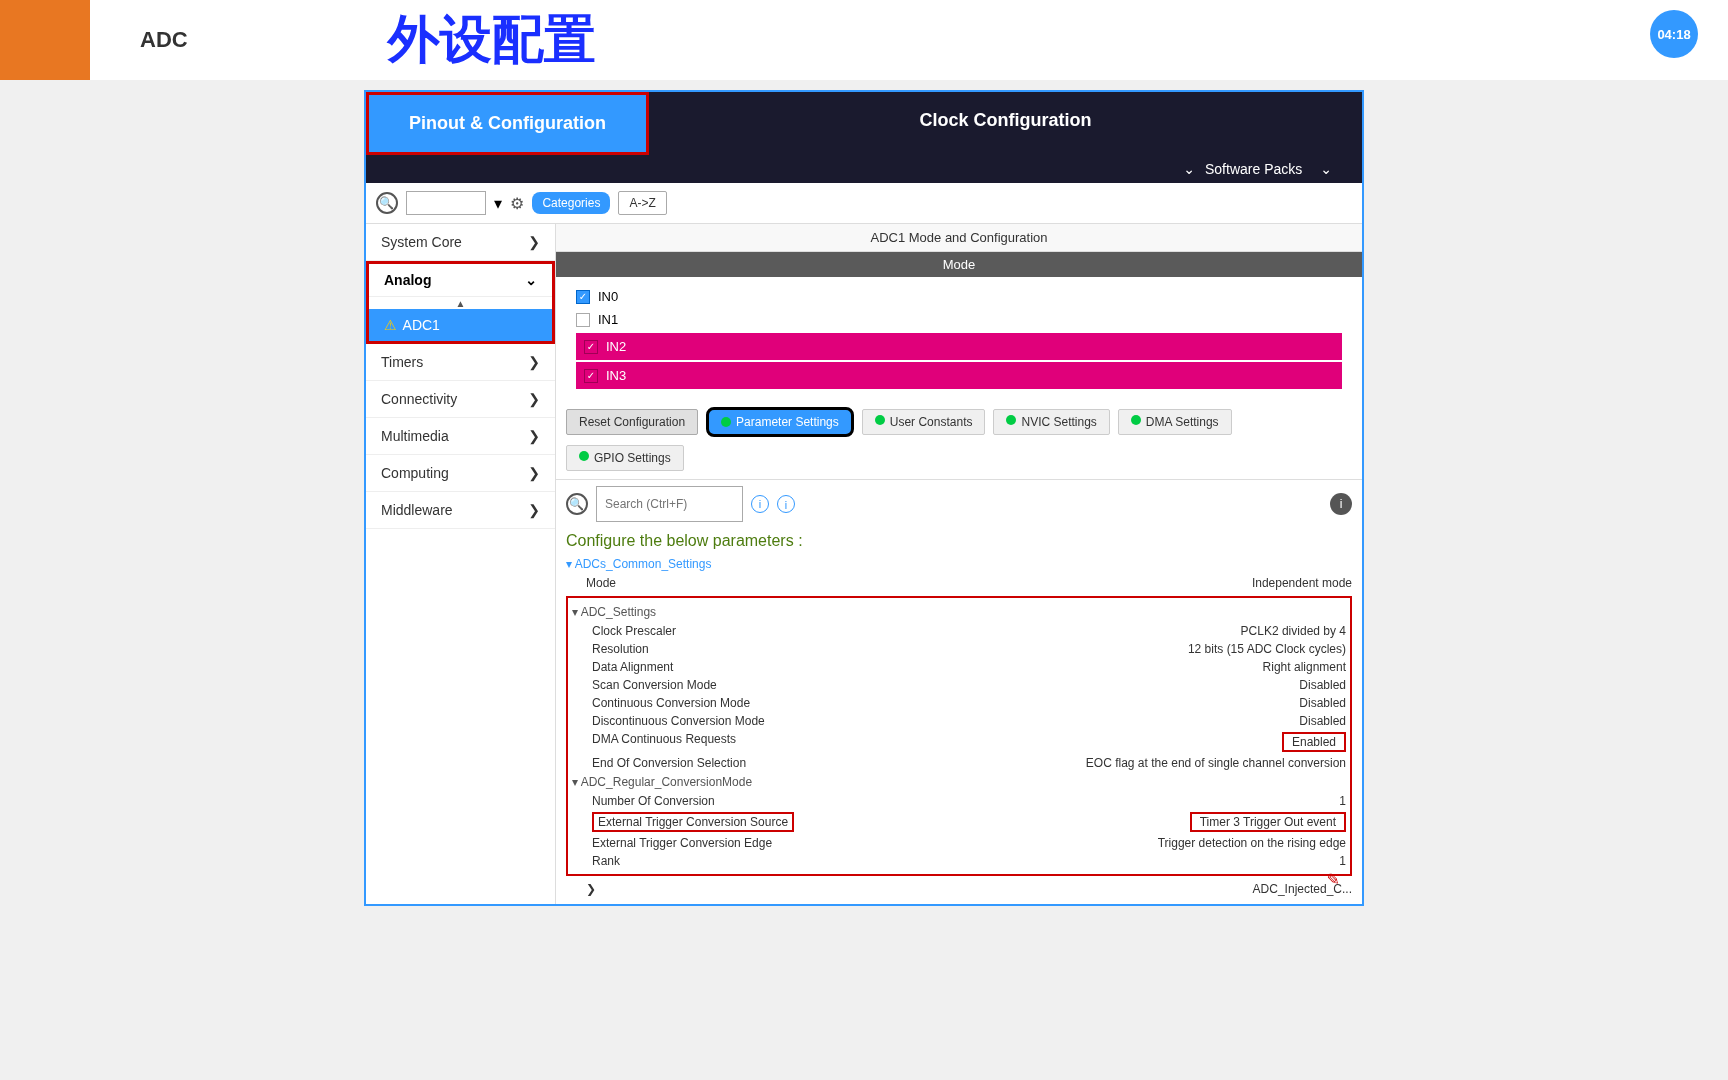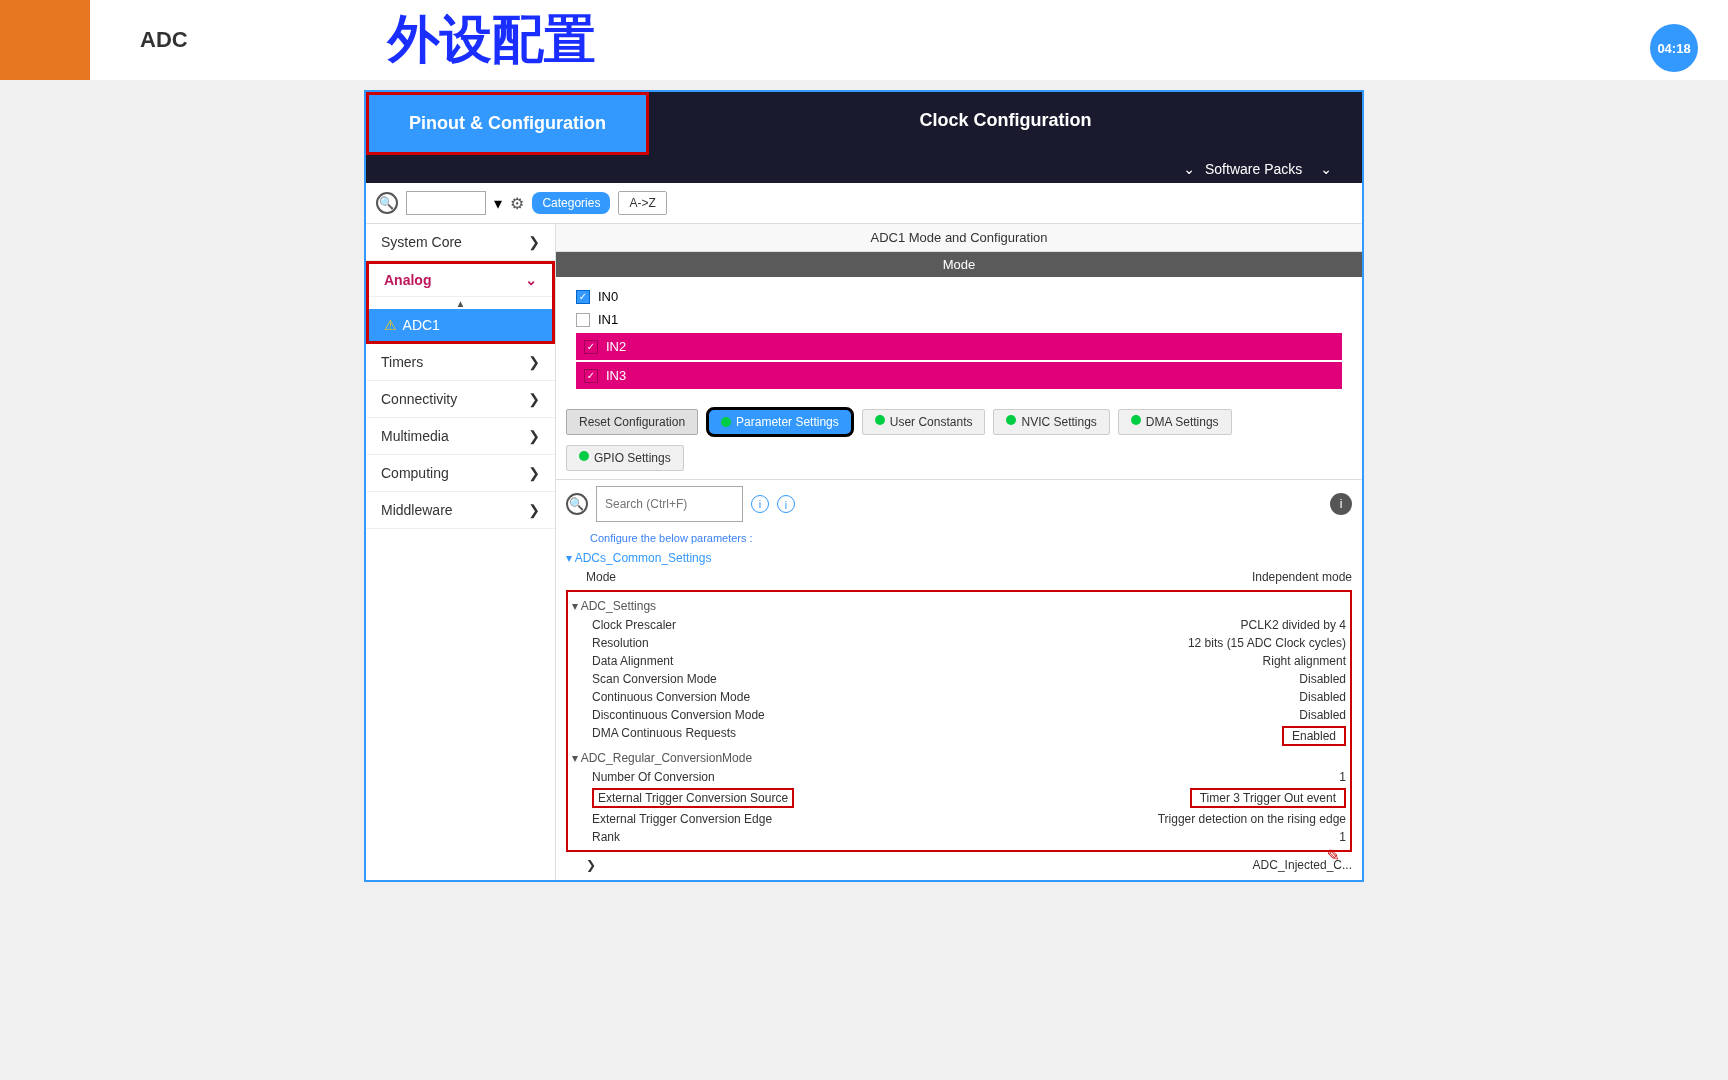--- a/index.html
+++ b/index.html
@@ -39,21 +39,21 @@
     .top-bar-main-title {
       font-size: 52px;
       font-weight: 900;
       color: #1a2fff;
       margin-left: 200px;
       z-index: 1;
     }
     .time-badge {
       position: absolute;
       right: 30px;
-      top: 24px;
+      top: 10px;
       background: #3399ff;
       color: #fff;
       border-radius: 50%;
       width: 48px;
       height: 48px;
       display: flex;
       align-items: center;
       justify-content: center;
       font-size: 13px;
       font-weight: bold;
@@ -173,21 +173,21 @@
     }
     .sidebar-item-analog {
       display: flex;
       align-items: center;
       justify-content: space-between;
       padding: 8px 15px;
       background: #fff;
       border-bottom: 1px solid #eee;
       cursor: pointer;
       font-weight: bold;
-      color: #be185d;
+      color: #000000;
     }
     .analog-section {
       border: 3px solid #cc0000;
       margin: 0;
     }
     .adc1-item {
       background: #3399ff;
       color: #fff;
       padding: 8px 15px;
       display: flex;
@@ -438,24 +438,23 @@
     }
 
     .edit-icon {
       color: #cc0000;
       font-size: 16px;
       position: absolute;
       right: 10px;
     }
 
     .configure-text {
-      font-size: 11px;
-      color: #3b82f6;
+      font-size: 16px;
+      color: #4d7c0f;
       padding: 4px 0;
-      margin-left: 24px;
     }
   </style>
 </head>
 <body>
 
 <div class="top-bar">
   <div class="top-bar-orange"></div>
   <span class="top-bar-title-adc">ADC</span>
   <span class="top-bar-main-title">外设配置</span>
   <div class="time-badge">04:18</div>
@@ -634,20 +633,24 @@
               <span class="tree-row-value">Disabled</span>
             </div>
             <div class="tree-row">
               <span>Discontinuous Conversion Mode</span>
               <span class="tree-row-value">Disabled</span>
             </div>
             <div class="tree-row">
               <span>DMA Continuous Requests</span>
               <span class="enabled-badge">Enabled</span>
             </div>
+            <div class="tree-row">
+              <span>End Of Conversion Selection</span>
+              <span class="tree-row-value">EOC flag at the end of single channel conversion</span>
+            </div>
 
             <div class="tree-section-header-gray">
               ▾ <span>ADC_Regular_ConversionMode</span>
             </div>
 
             <div class="tree-row">
               <span>Number Of Conversion</span>
               <span class="tree-row-value">1</span>
             </div>
             <div class="tree-row">

